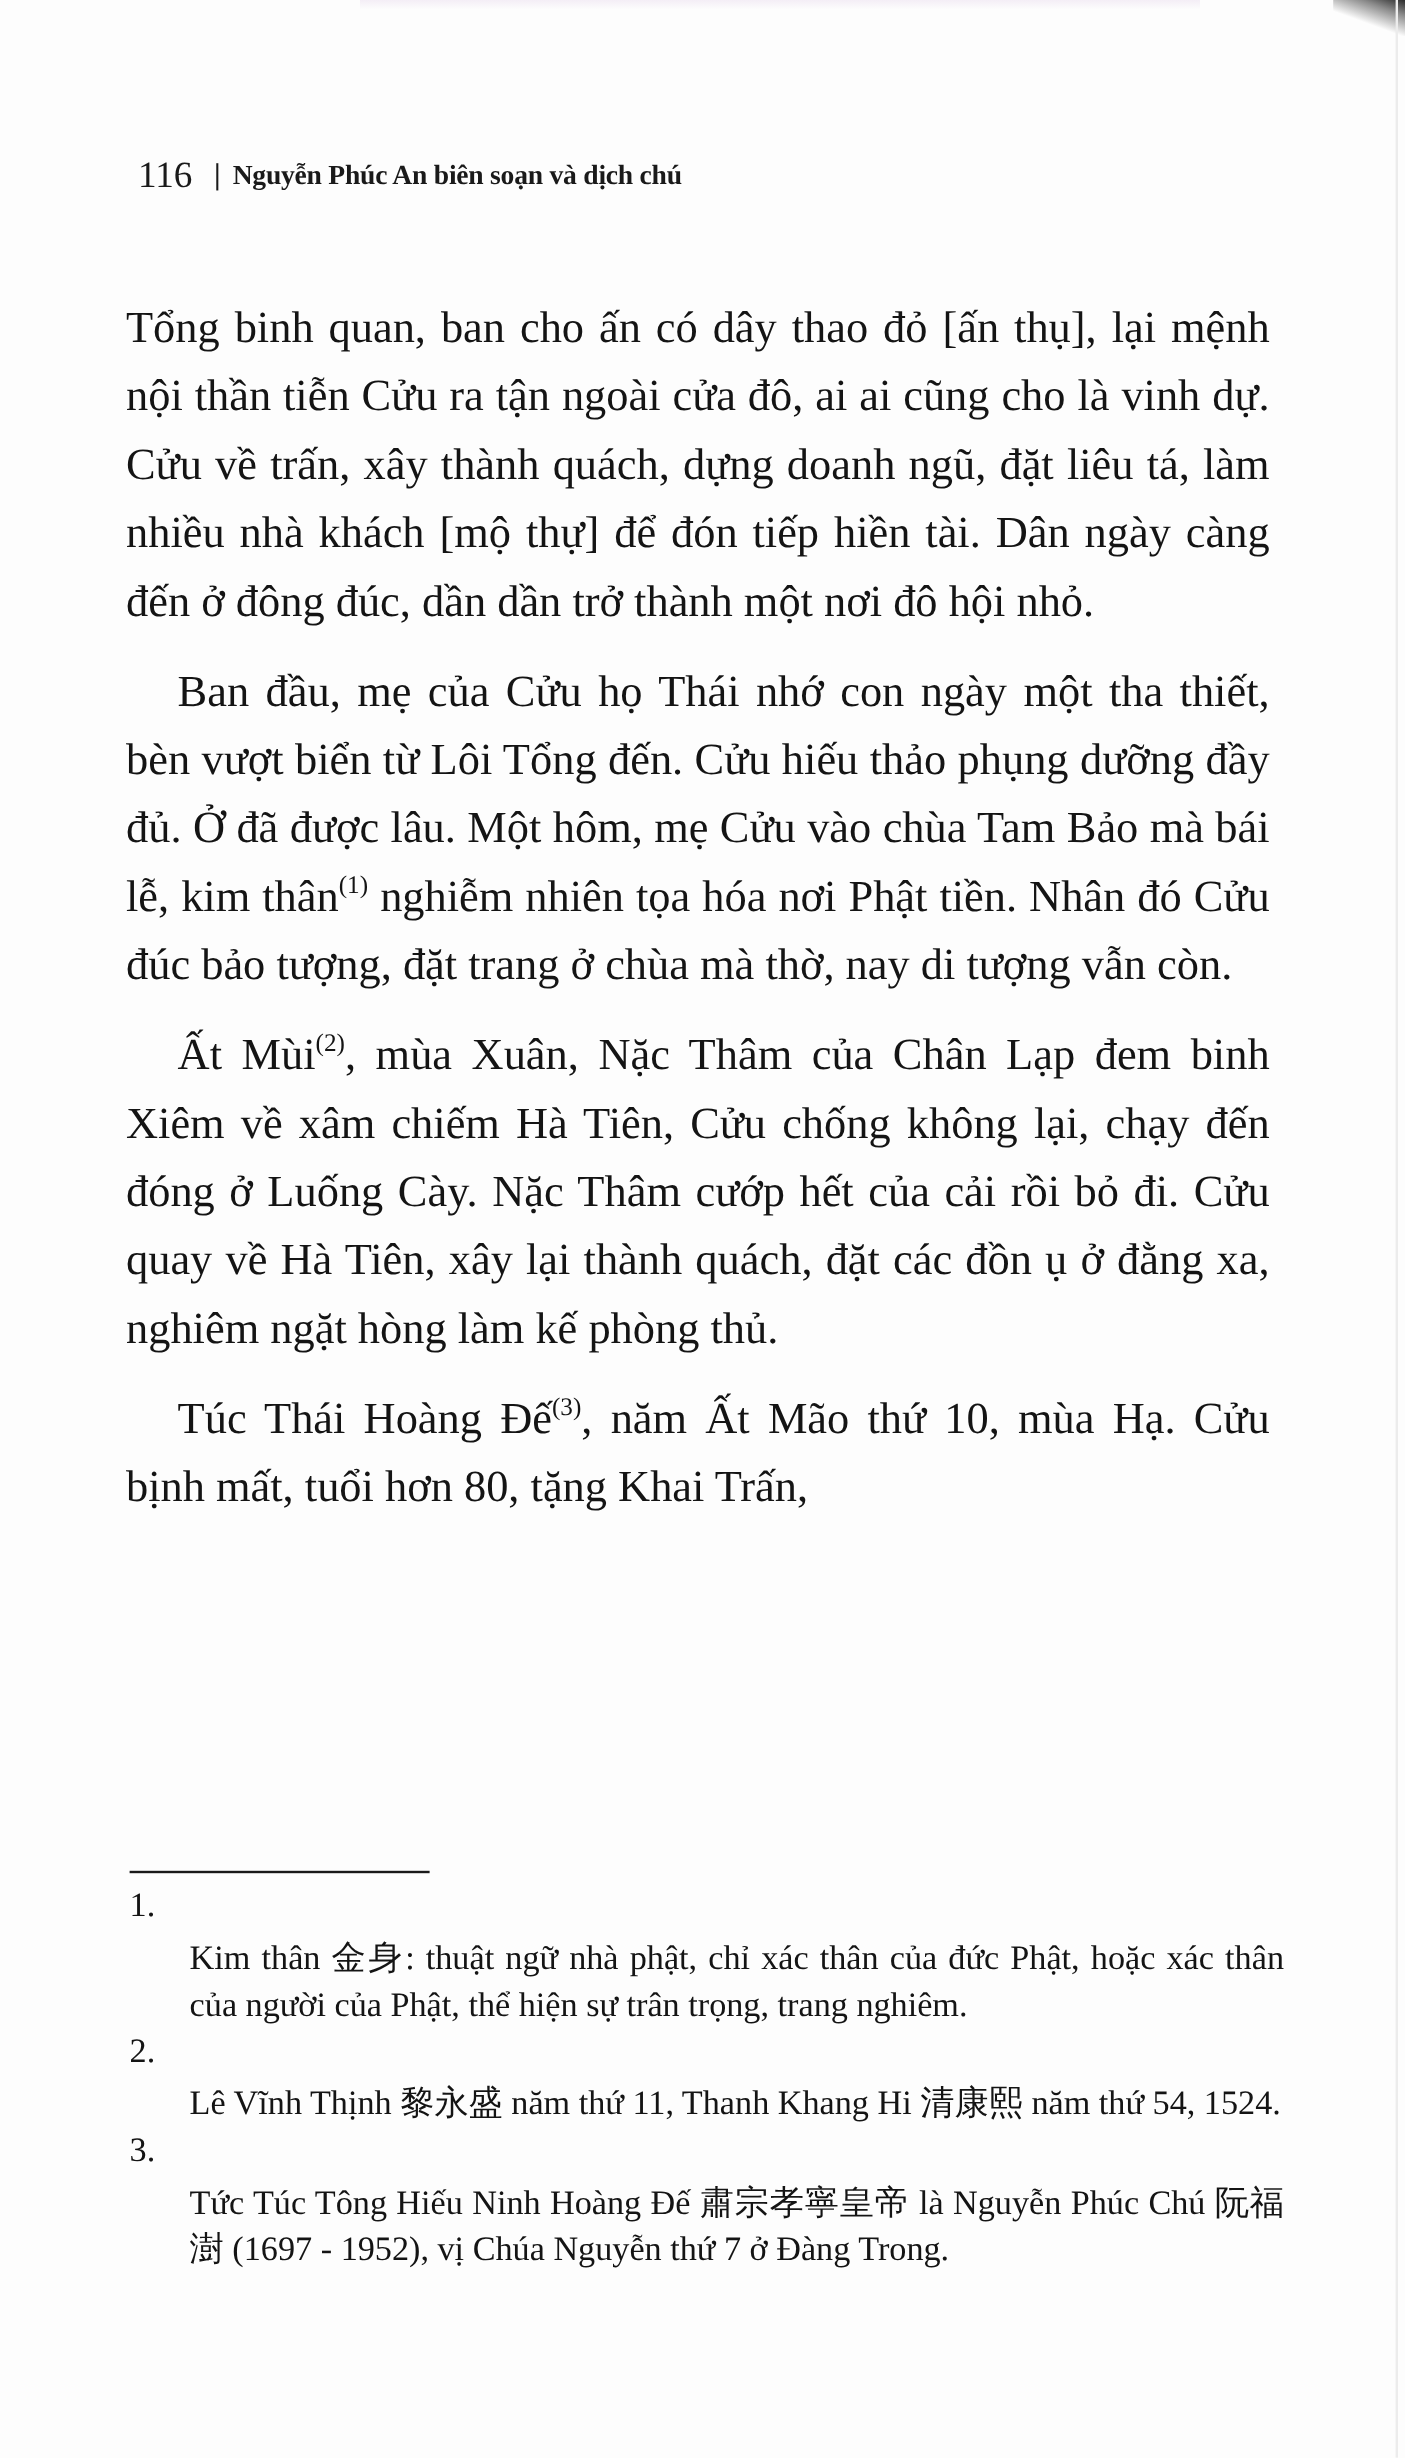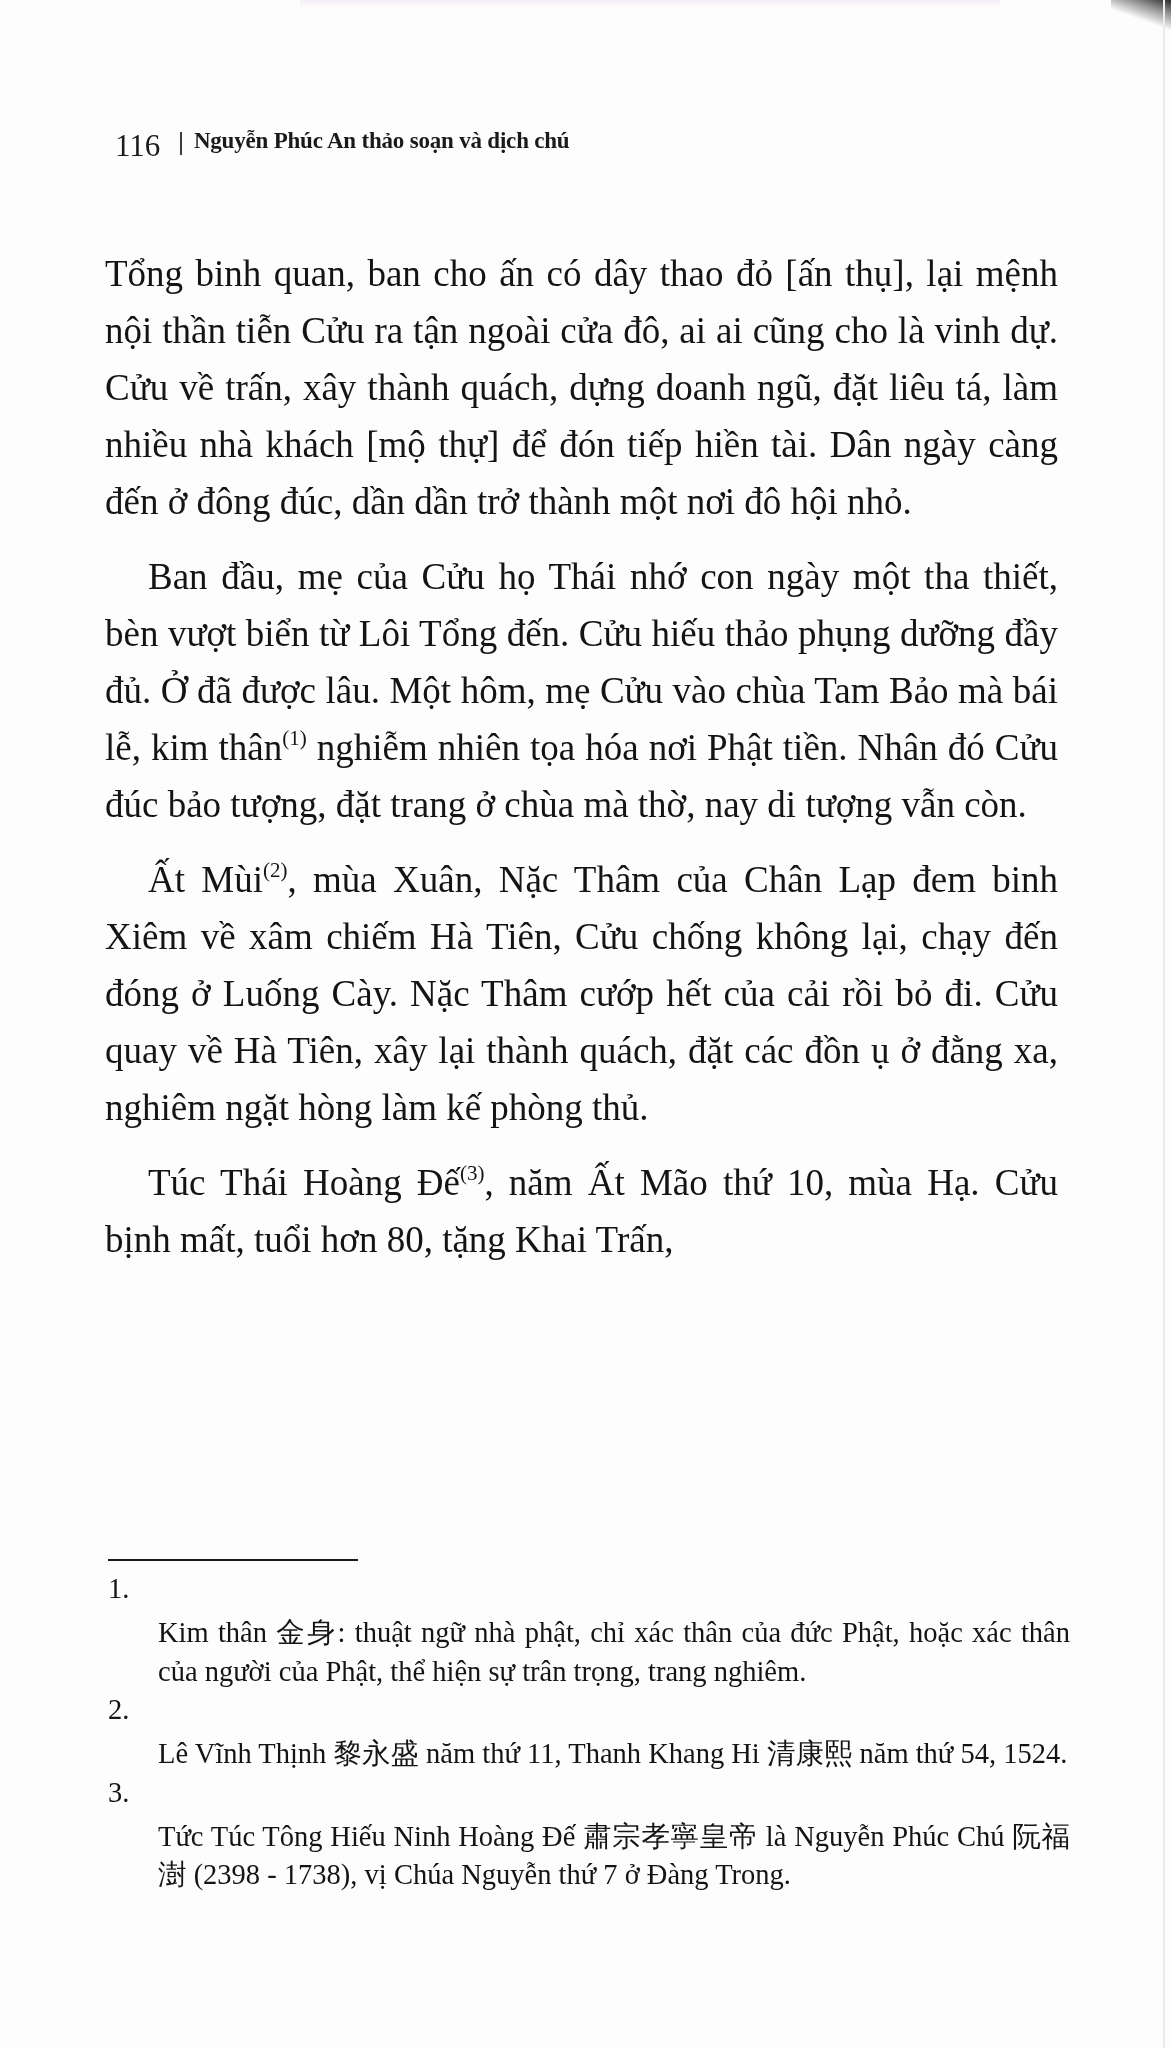--- a/index.html
+++ b/index.html
@@ -17,21 +17,21 @@
     .corner-shadow {
       position: absolute; top: 0; right: 0; width: 60px; height: 30px;
       background: linear-gradient(200deg, #2a2a2a 0%, #8a8a8a 25%, rgba(255,255,255,0) 60%);
     }
     .top-tint {
       position: absolute; top: 0; left: 300px; width: 700px; height: 8px;
       background: linear-gradient(180deg, #f4eef6, rgba(255,255,255,0));
     }
     .running-head {
       position: absolute; left: 115px; top: 128px;
-      display: flex; align-items: flex-start;
+      display: flex; align-items: center;
       font-size: 29px; color: #1a1a1a; font-family: Liberation Serif, serif;
     }
     .running-head .page-num { font-size: 31px; margin-right: 18px; }
     .running-head .bar { font-weight: bold; margin-right: 10px; font-size: 25px; }
     .running-head .title { font-weight: bold; font-size: 23px; letter-spacing: -0.2px; }
     .body-text {
       position: absolute; left: 105px; top: 245px; width: 953px;
       font-size: 37px; line-height: 57px;
       text-align: justify;
     }
@@ -53,21 +53,21 @@
 </head>
 <body>
 
 <div class="top-tint"></div>
 <div class="corner-shadow"></div>
 <div class="page-edge"></div>
 
 <header class="running-head">
   <span class="page-num">116</span>
   <span class="bar">|</span>
-  <span class="title">Nguyễn Phúc An thảo soạn và dịch chú</span>
+  <span class="title">Nguyễn Phúc An biên soạn và dịch chú</span>
 </header>
 
 <main class="body-text">
   <p>
     <span>Tổng binh quan, ban cho ấn có dây thao đỏ [ấn thụ], lại mệnh nội thần tiễn Cửu ra tận ngoài cửa đô, ai ai cũng cho là vinh dự. Cửu về trấn, xây thành quách, dựng doanh ngũ, đặt liêu tá, làm nhiều nhà khách [mộ thự] để đón tiếp hiền tài. Dân ngày càng đến ở đông đúc, dần dần trở thành một nơi đô hội nhỏ.</span>
   </p>
   <p class="indent">
     <span>Ban đầu, mẹ của Cửu họ Thái nhớ con ngày một tha thiết, bèn vượt biển từ Lôi Tổng đến. Cửu hiếu thảo phụng dưỡng đầy đủ. Ở đã được lâu. Một hôm, mẹ Cửu vào chùa Tam Bảo mà bái lễ, kim thân</span><sup>(1)</sup><span> nghiễm nhiên tọa hóa nơi Phật tiền. Nhân đó Cửu đúc bảo tượng, đặt trang ở chùa mà thờ, nay di tượng vẫn còn.</span>
   </p>
   <p class="indent">
@@ -84,15 +84,15 @@
   <div class="fn">
     <span class="num">1.</span>
     <span class="txt">Kim thân 金身: thuật ngữ nhà phật, chỉ xác thân của đức Phật, hoặc xác thân của người của Phật, thể hiện sự trân trọng, trang nghiêm.</span>
   </div>
   <div class="fn">
     <span class="num">2.</span>
     <span class="txt">Lê Vĩnh Thịnh 黎永盛 năm thứ 11, Thanh Khang Hi 清康熙 năm thứ 54, 1524.</span>
   </div>
   <div class="fn">
     <span class="num">3.</span>
-    <span class="txt">Tức Túc Tông Hiếu Ninh Hoàng Đế 肅宗孝寧皇帝 là Nguyễn Phúc Chú 阮福澍 (2398 - 1738), vị Chúa Nguyễn thứ 7 ở Đàng Trong.</span>
+    <span class="txt">Tức Túc Tông Hiếu Ninh Hoàng Đế 肅宗孝寧皇帝 là Nguyễn Phúc Chú 阮福澍 (1697 - 1952), vị Chúa Nguyễn thứ 7 ở Đàng Trong.</span>
   </div>
 </section>
 
 </body></html>

